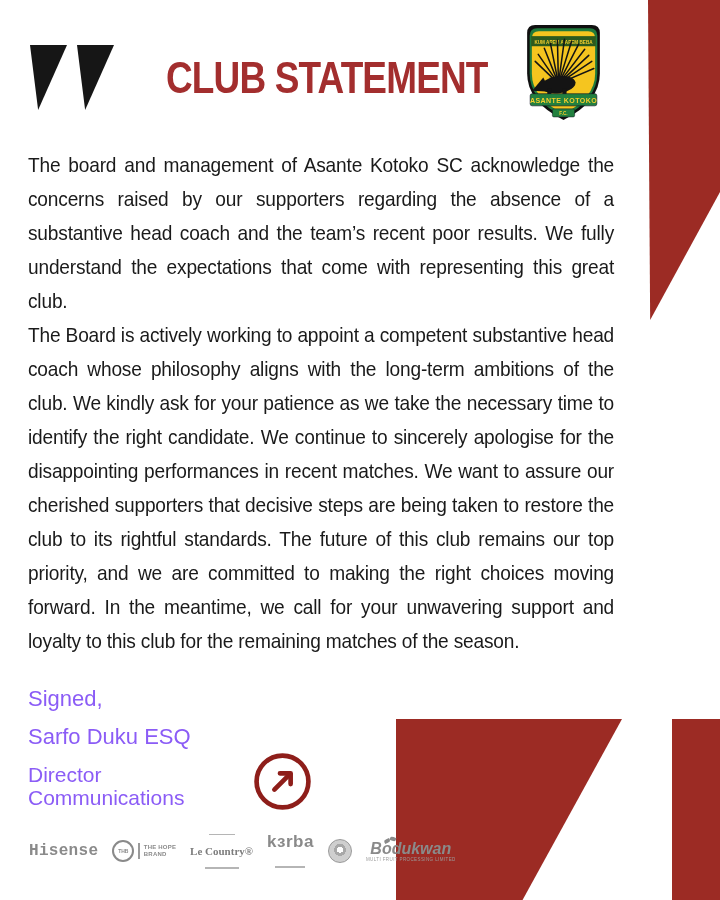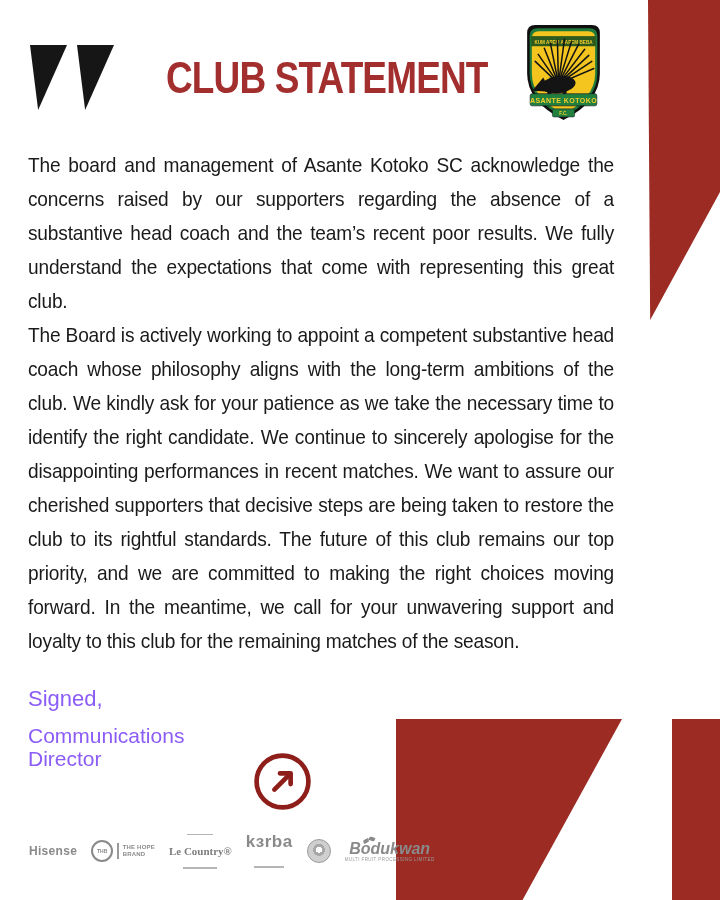--- a/index.html
+++ b/index.html
@@ -37,21 +37,21 @@
   .signature{position:absolute;left:28px;top:686px;color:#8b5cf6;}
   .sig-signed{font-size:22px;margin:0 0 12px 0;}
   .sig-name{font-size:22px;margin:0 0 13px 0;}
   .sig-role{font-size:21px;line-height:23px;margin:0;}
   .arrow-badge{position:absolute;left:252px;top:751px;width:61px;height:61px;}
   
   .sponsors{
     position:absolute;left:29px;top:833px;height:36px;
     display:flex;align-items:center;gap:14px;color:#8a8a8a;
   }
-  .sp-hisense{font-size:12px;font-weight:bold;letter-spacing:0.3px;}
+  .sp-hisense{font-size:16px;font-weight:bold;letter-spacing:0.3px;font-family:Liberation Mono, monospace;}
   .sp-thb{display:flex;align-items:center;gap:4px;}
   .thb-circle{width:18px;height:18px;border:2px solid #8a8a8a;border-radius:50%;
     display:flex;align-items:center;justify-content:center;
     font-size:5px;font-weight:bold;}
   .thb-divider{width:1.5px;height:16px;background:#9a9a9a;}
   .thb-text{font-size:6px;font-weight:bold;line-height:7px;letter-spacing:0.2px;}
   .sp-lecountry{display:flex;flex-direction:column;align-items:center;gap:10px;}
   .tag-bar{height:1.5px;background:#b5b5b5;}
   .lc-bar-top{width:26px;}
   .lc-text{font-family:"Liberation Serif",serif;font-size:11px;font-weight:bold;color:#7d7d7d;white-space:nowrap;}
@@ -118,22 +118,23 @@
     <text x="40" y="91" text-anchor="middle" font-size="4.6" font-weight="bold" fill="#f5ce2c" font-family="Liberation Sans, sans-serif">F.C.</text>
   </svg>
 
   <div class="statement">
     <p>The board and management of Asante Kotoko SC acknowledge the concerns raised by our supporters regarding the absence of a substantive head coach and the team’s recent poor results. We fully understand the expectations that come with representing this great club.</p>
     <p>The Board is actively working to appoint a competent substantive head coach whose philosophy aligns with the long-term ambitions of the club. We kindly ask for your patience as we take the necessary time to identify the right candidate. We continue to sincerely apologise for the disappointing performances in recent matches. We want to assure our cherished supporters that decisive steps are being taken to restore the club to its rightful standards. The future of this club remains our top priority, and we are committed to making the right choices moving forward. In the meantime, we call for your unwavering support and loyalty to this club for the remaining matches of the season.</p>
   </div>
 
   <div class="signature">
     <p class="sig-signed">Signed,</p>
+    <p class="sig-name">Sarfo Duku ESQ</p>
+    <p class="sig-role">Director</p>
     <p class="sig-role">Communications</p>
-    <p class="sig-role">Director</p>
   </div>
 
   <svg class="arrow-badge" viewBox="-30 -30 60 60">
     <circle cx="0" cy="0" r="25.5" fill="none" stroke="#8e1e1a" stroke-width="4.6"></circle>
     <line x1="-8" y1="8" x2="7.5" y2="-7.5" stroke="#8e1e1a" stroke-width="4.6" stroke-linecap="round"></line>
     <polyline points="-2.5,-8 8,-8 8,2.5" fill="none" stroke="#8e1e1a" stroke-width="4.6" stroke-linecap="round" stroke-linejoin="round"></polyline>
   </svg>
 
   <div class="sponsors">
     <div class="sp-hisense">Hisense</div>

